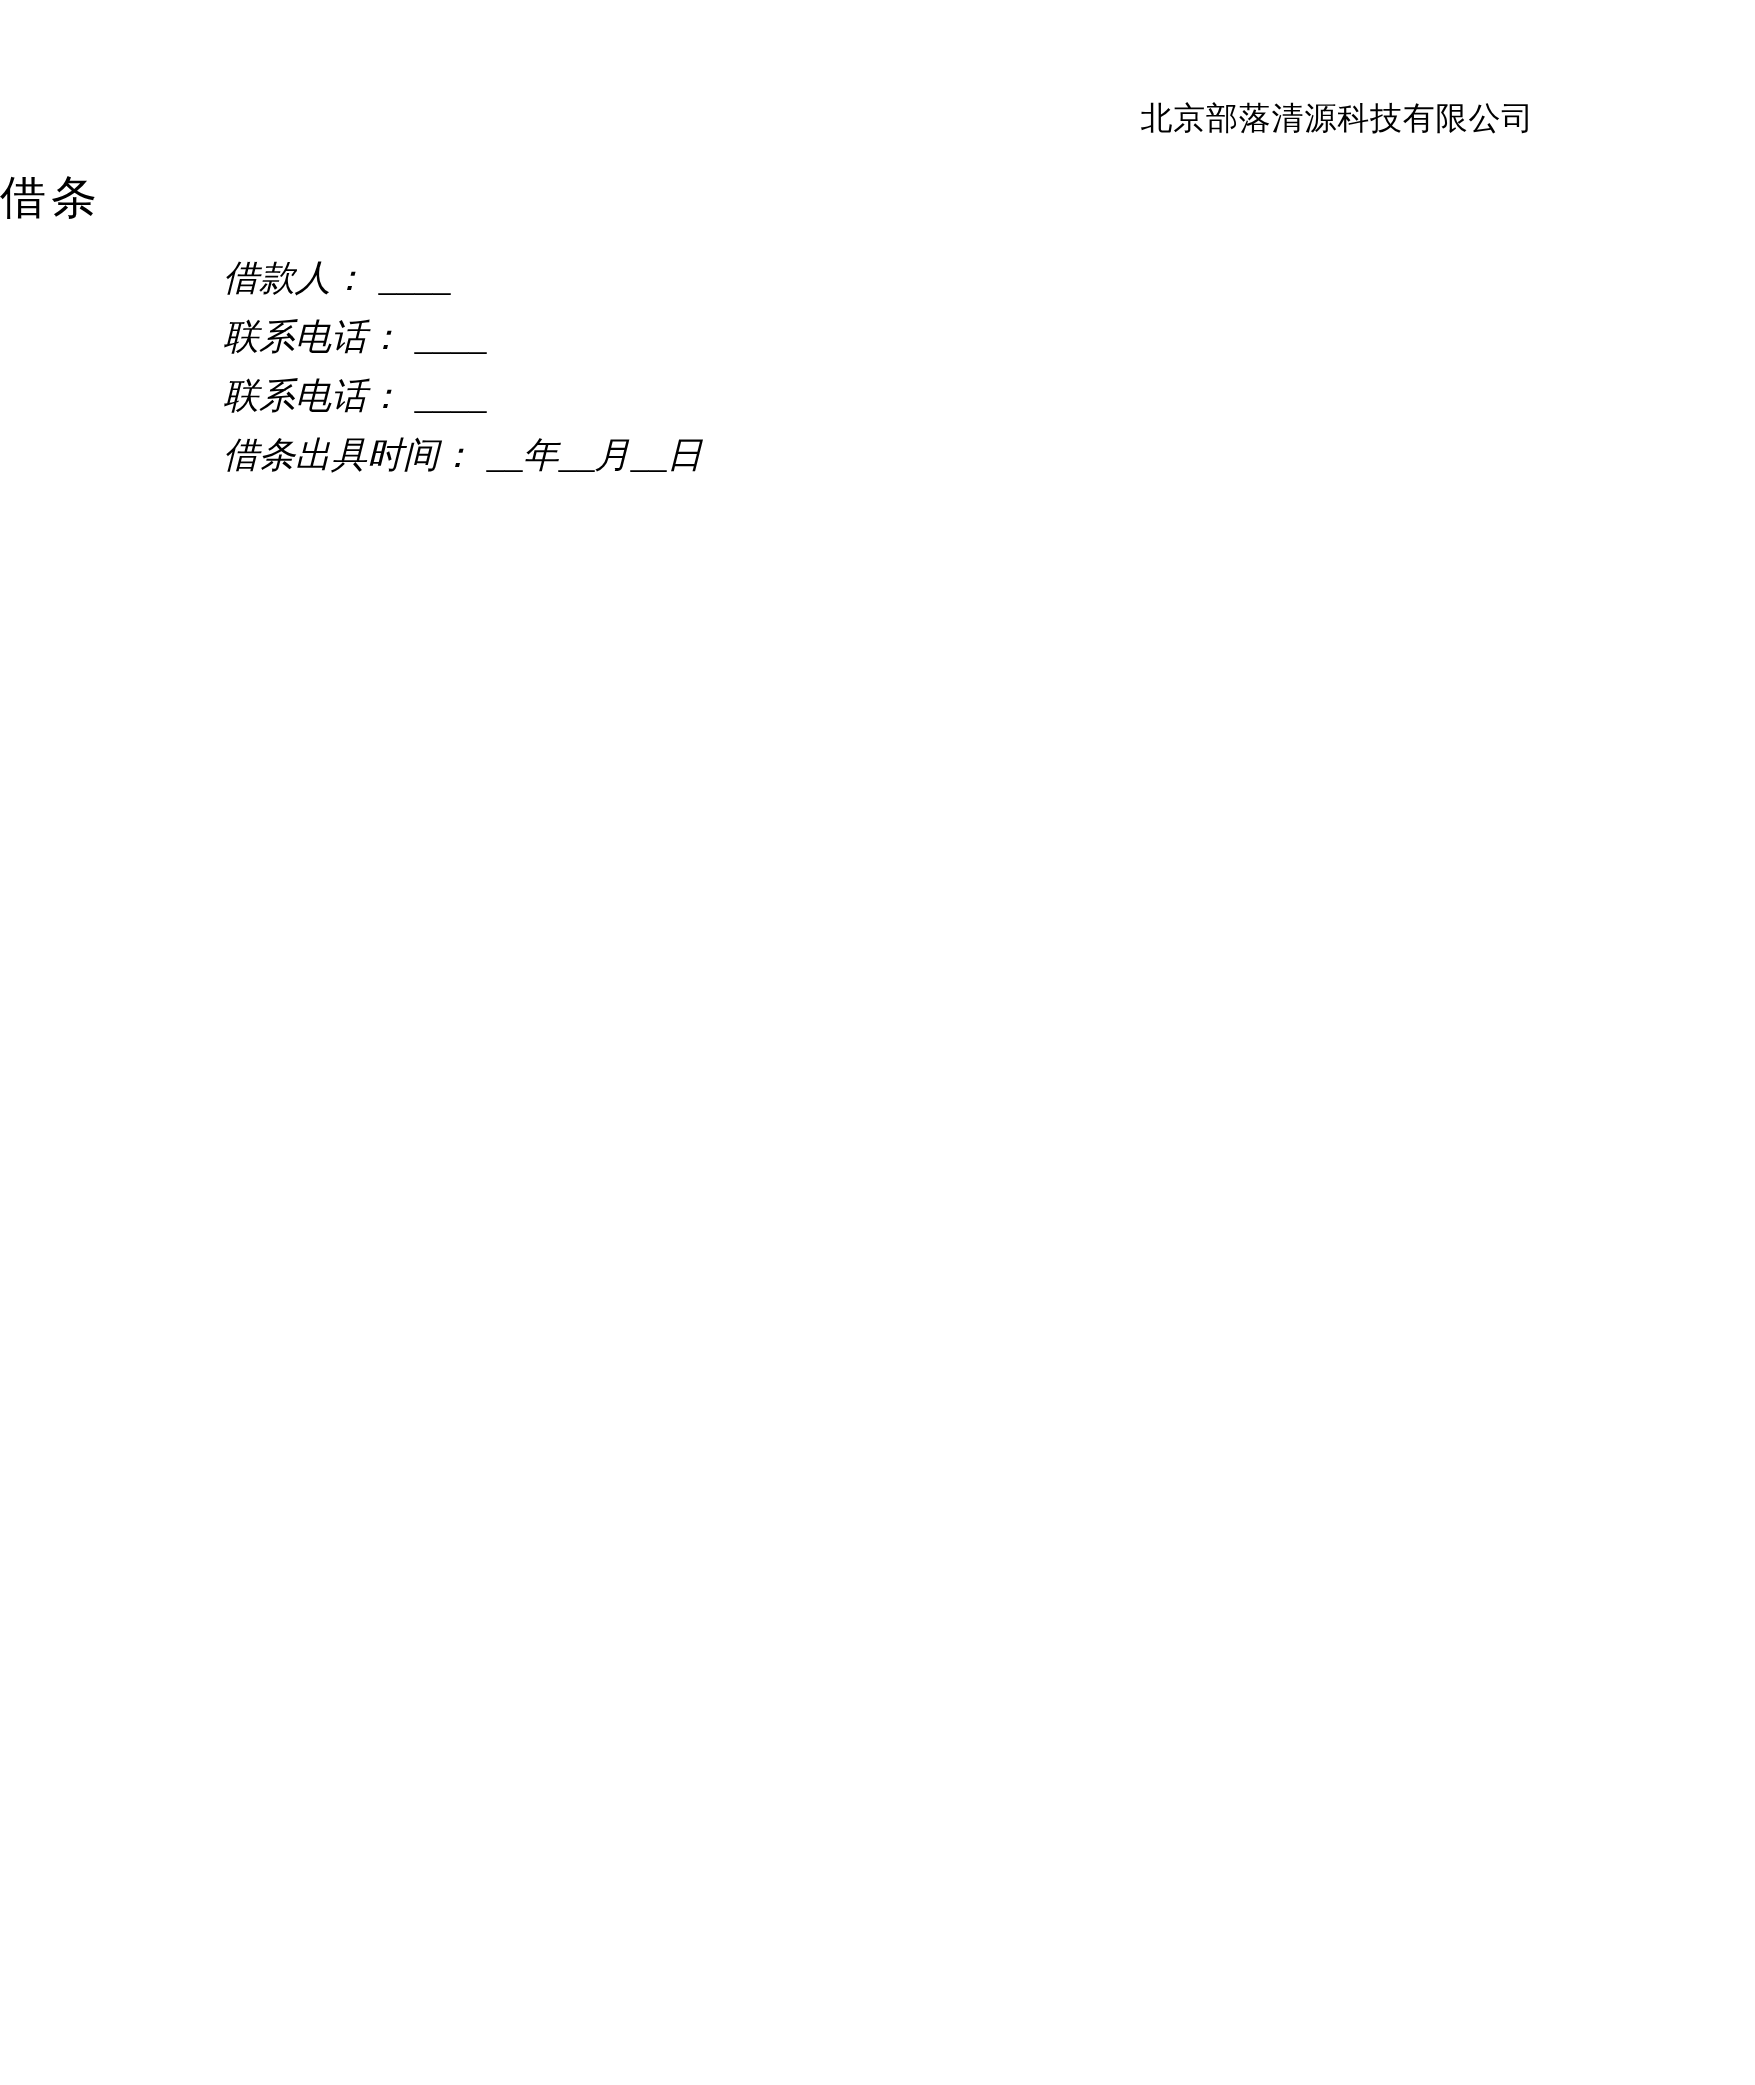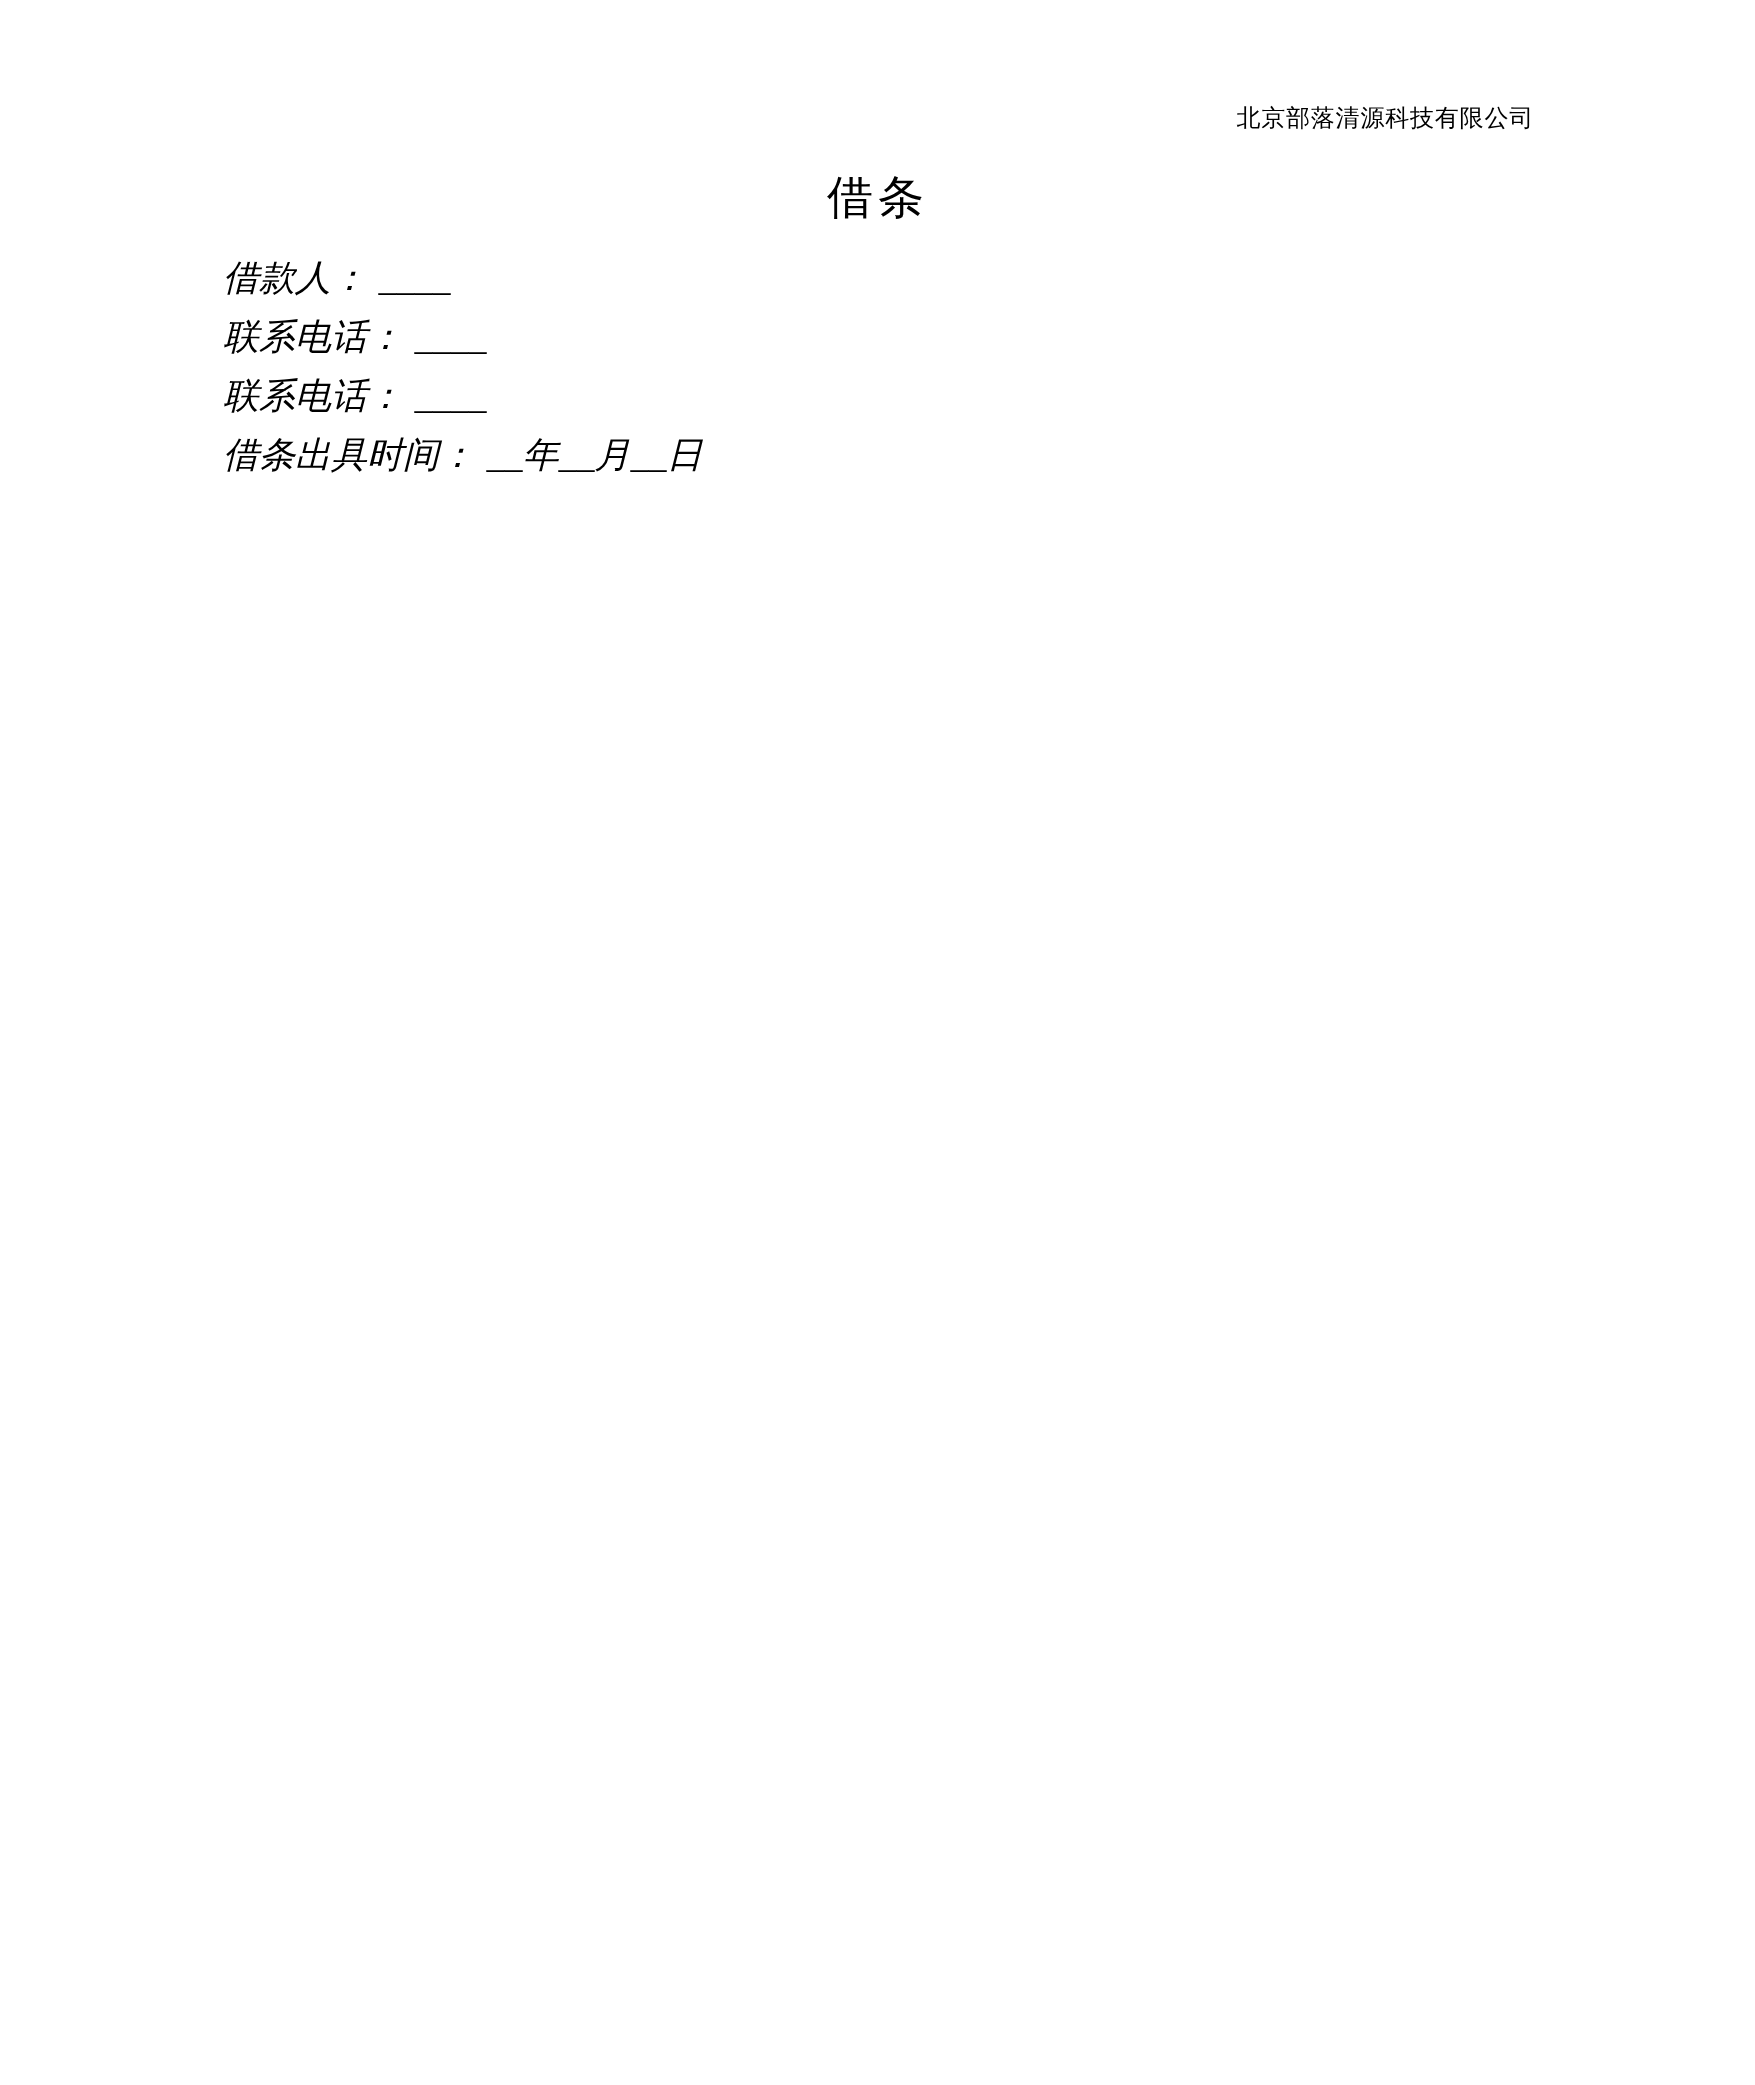--- a/index.html
+++ b/index.html
@@ -17,31 +17,31 @@
   }
   .page {
     position: absolute;
     inset: 0;
     background: #ffffff;
   }
   .company-header {
     position: absolute;
     top: 102px;
     right: 222px;
-    font-size: 24px;
+    font-size: 32px;
     line-height: 33px;
     letter-spacing: 0.8px;
     white-space: nowrap;
   }
   .doc-title {
     position: absolute;
     top: 170px;
     left: 0;
     width: 100%;
-    text-align: center;
+    text-align: left;
     font-size: 46px;
     line-height: 55px;
     letter-spacing: 5px;
   }
   .content {
     position: absolute;
     left: 223px;
     top: 249px;
     width: 1311px;
     font-size: 36px;

